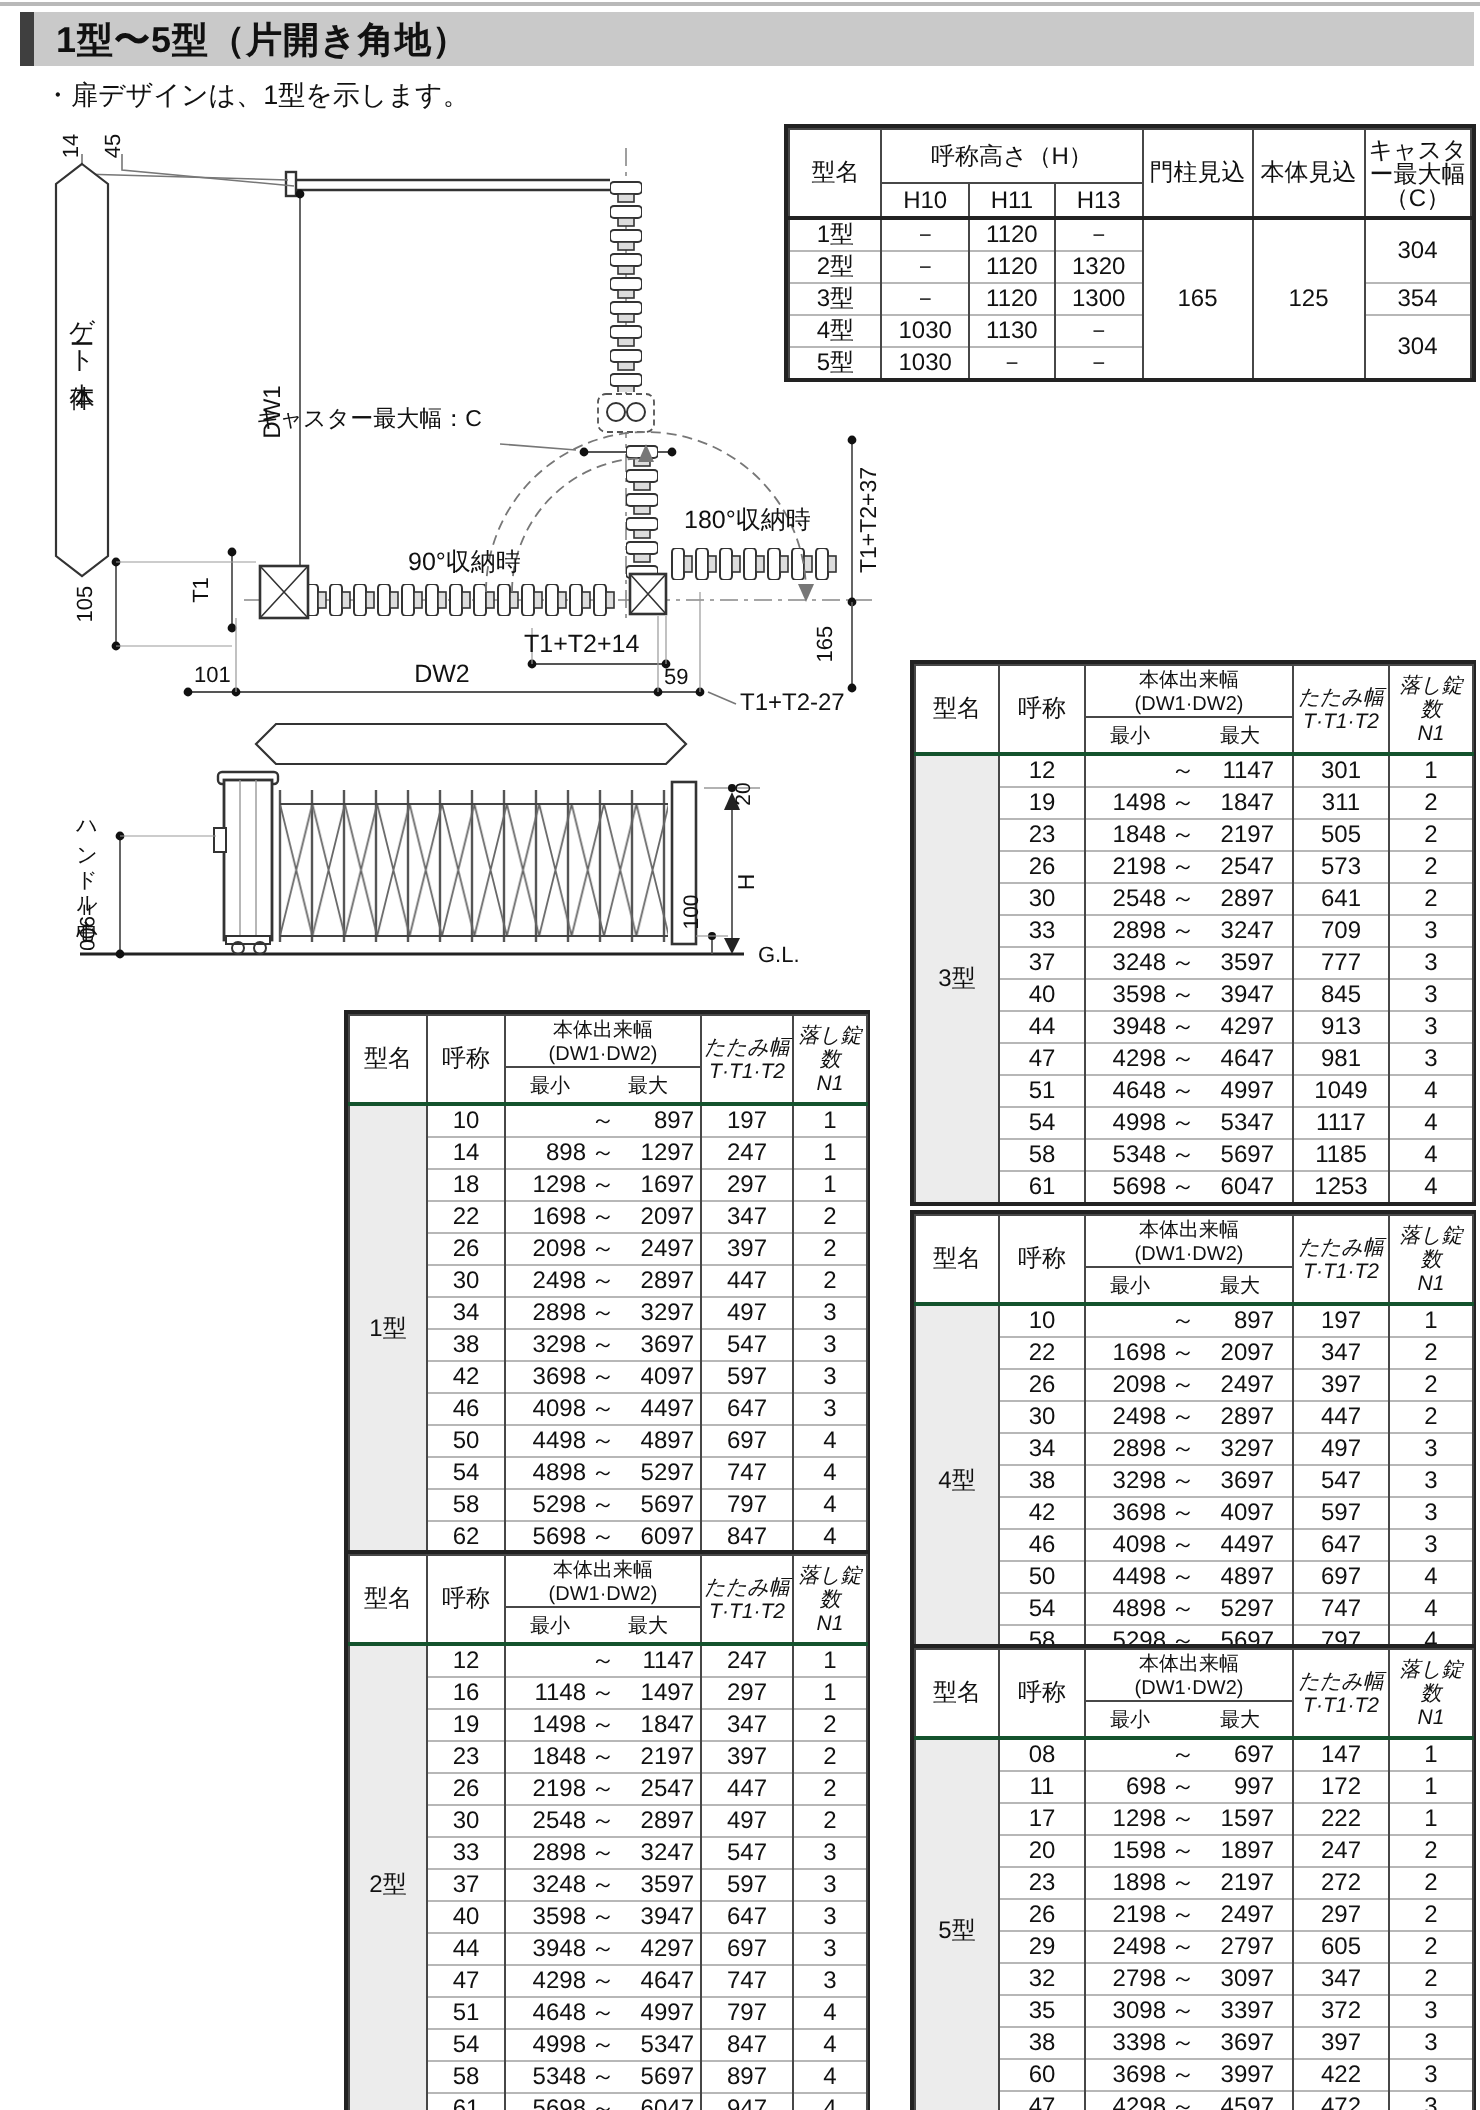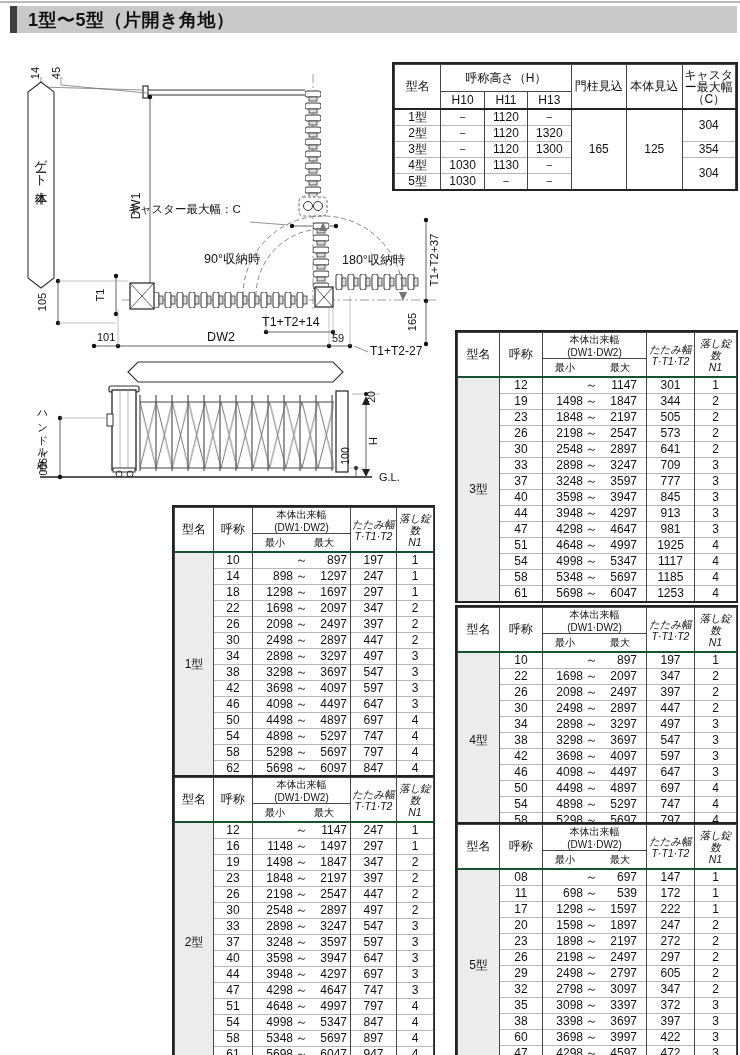--- a/index.html
+++ b/index.html
@@ -46,20 +46,21 @@
 </head>
 <body>
 
 <div id="page">
   <div id="topline" class="abs"></div>
 
   <div id="titlebar" class="abs">
     <div class="bar"></div>
     <div class="txt">1型〜5型（片開き角地）</div>
   </div>
+  <div id="note" class="abs">・扉デザインは、1型を示します。</div>
 
   <div class="twrap abs" style="left:392px;top:62px;width:342px;">
     <table class="sum">
       <colgroup>
           <col style="width:46px">
           <col style="width:43px">
           <col style="width:43px">
           <col style="width:43px">
         <col style="width:55px">
           <col style="width:55px">
@@ -264,21 +265,21 @@
         <text x="359" y="341" font-size="10.5" text-anchor="middle" transform="rotate(-90,359,341)">20</text>
         <text x="361" y="385" font-size="11.5" text-anchor="middle" transform="rotate(-90,361,385)">H</text>
         <text x="333" y="400" font-size="10.5" text-anchor="middle" transform="rotate(-90,333,400)">100</text>
         <text x="363" y="425" font-size="11">G.L.</text>
       </g>
     </svg>
 
     <div class="vlabel" style="left:16px;top:94px;font-size:12.5px;">ゲート本体</div>
     <div class="vlabel" style="left:20px;top:348px;font-size:10.5px;letter-spacing:0;">ハンドル中心=900</div>
     <div class="hlabel" style="left:112px;top:146px;font-size:11.5px;">キャスター最大幅：C</div>
-    <div class="hlabel" style="left:188px;top:195px;font-size:12.5px;">90°収納時</div>
+    <div class="hlabel" style="left:188px;top:217px;font-size:12.5px;">90°収納時</div>
     <div class="hlabel" style="left:326px;top:196px;font-size:12.5px;">180°収納時</div>
   </div>
 
   <div class="twrap abs" style="left:172px;top:505px;width:259px;">
     <table class="spec">
       <colgroup>
           <col style="width:39px">
           <col style="width:39px">
           <col style="width:98px">
           <col style="width:46px">
@@ -561,21 +562,21 @@
           <tr>
             <td class="group" rowspan="14">3型</td>
             <td class="cname">12</td>
             <td class="range"><span class="min"></span><span class="tld">～</span><span class="max">1147</span></td>
             <td class="cfold">301</td>
             <td class="clock">1</td>
           </tr>
           <tr>
             <td class="cname">19</td>
             <td class="range"><span class="min">1498</span><span class="tld">～</span><span class="max">1847</span></td>
-            <td class="cfold">344</td>
+            <td class="cfold">311</td>
             <td class="clock">2</td>
           </tr>
           <tr>
             <td class="cname">23</td>
             <td class="range"><span class="min">1848</span><span class="tld">～</span><span class="max">2197</span></td>
             <td class="cfold">505</td>
             <td class="clock">2</td>
           </tr>
           <tr>
             <td class="cname">26</td>
@@ -615,21 +616,21 @@
           </tr>
           <tr>
             <td class="cname">47</td>
             <td class="range"><span class="min">4298</span><span class="tld">～</span><span class="max">4647</span></td>
             <td class="cfold">981</td>
             <td class="clock">3</td>
           </tr>
           <tr>
             <td class="cname">51</td>
             <td class="range"><span class="min">4648</span><span class="tld">～</span><span class="max">4997</span></td>
-            <td class="cfold">1925</td>
+            <td class="cfold">1049</td>
             <td class="clock">4</td>
           </tr>
           <tr>
             <td class="cname">54</td>
             <td class="range"><span class="min">4998</span><span class="tld">～</span><span class="max">5347</span></td>
             <td class="cfold">1117</td>
             <td class="clock">4</td>
           </tr>
           <tr>
             <td class="cname">58</td>
@@ -786,21 +787,21 @@
       <tbody>
           <tr>
             <td class="group" rowspan="12">5型</td>
             <td class="cname">08</td>
             <td class="range"><span class="min"></span><span class="tld">～</span><span class="max">697</span></td>
             <td class="cfold">147</td>
             <td class="clock">1</td>
           </tr>
           <tr>
             <td class="cname">11</td>
-            <td class="range"><span class="min">698</span><span class="tld">～</span><span class="max">539</span></td>
+            <td class="range"><span class="min">698</span><span class="tld">～</span><span class="max">997</span></td>
             <td class="cfold">172</td>
             <td class="clock">1</td>
           </tr>
           <tr>
             <td class="cname">17</td>
             <td class="range"><span class="min">1298</span><span class="tld">～</span><span class="max">1597</span></td>
             <td class="cfold">222</td>
             <td class="clock">1</td>
           </tr>
           <tr>

